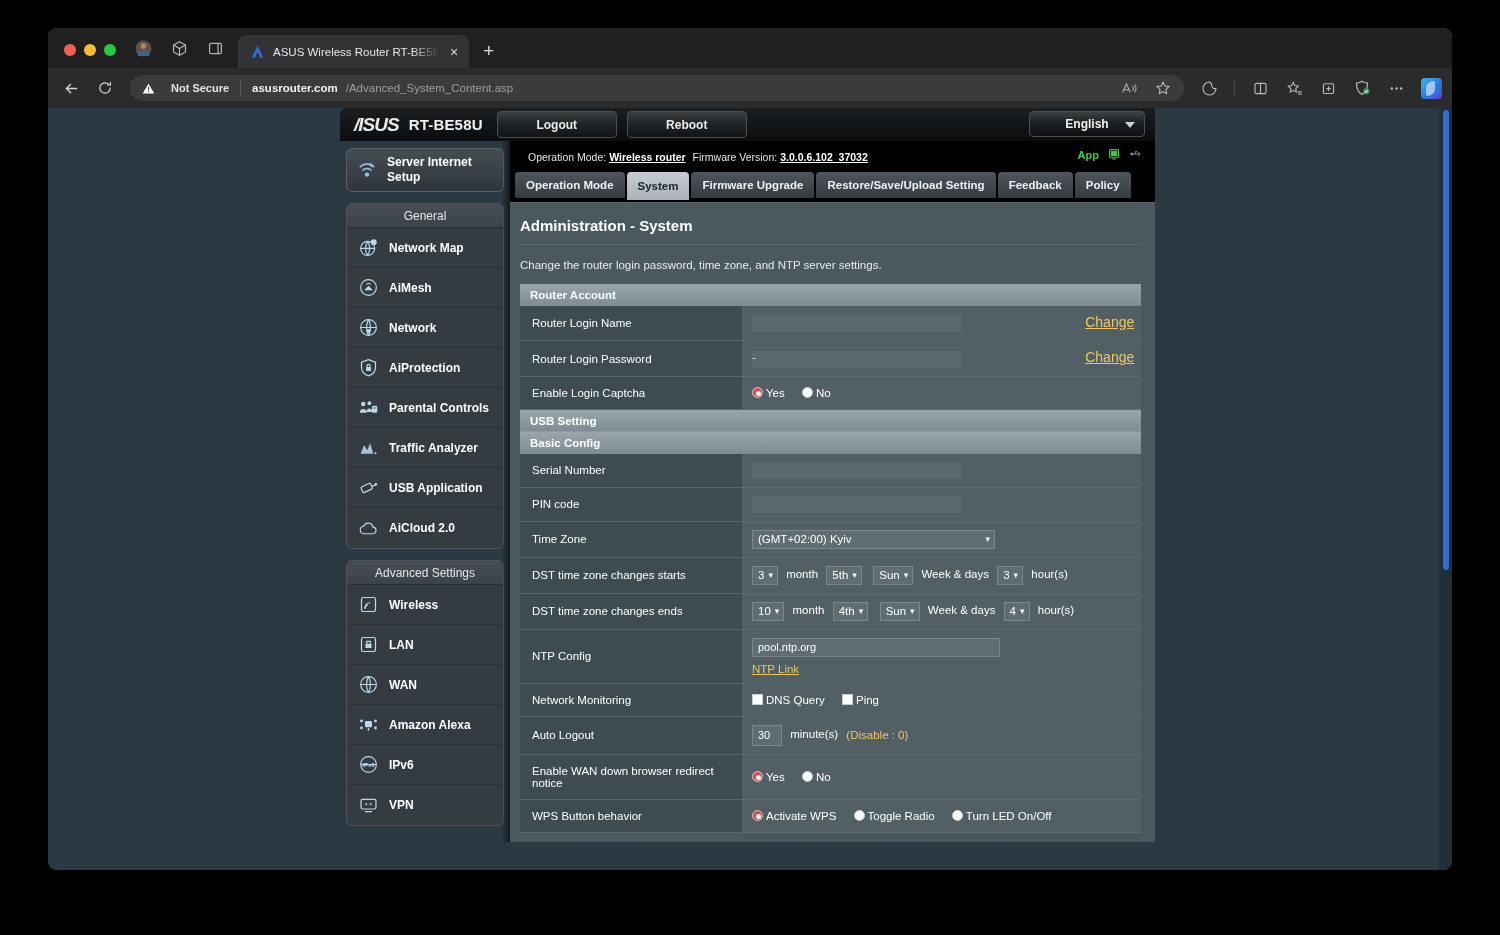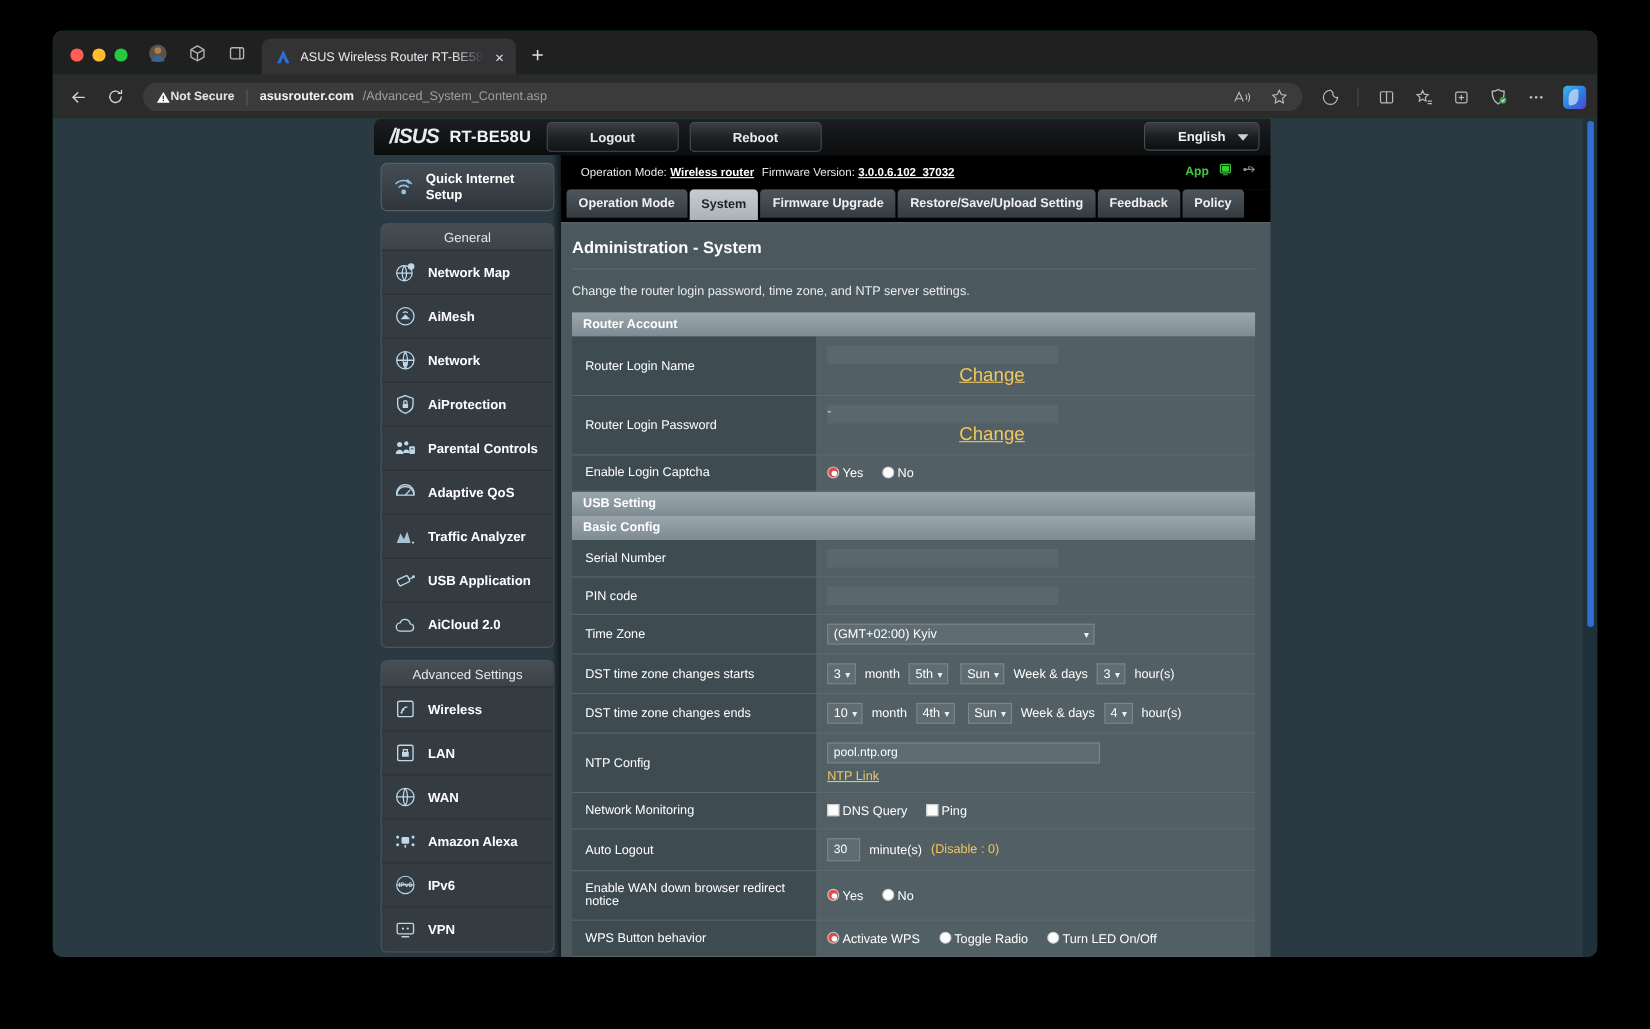--- a/index.html
+++ b/index.html
@@ -70,21 +70,21 @@
     display: flex; align-items: center; justify-content: center;
     color: #d6d6d6;
   }
   .omnibox {
     flex: 1; height: 26px; margin-left: 6px;
     background: #3b3b3b; border-radius: 13px;
     display: flex; align-items: center;
     padding: 0 12px; gap: 8px;
     font-size: 11.5px;
   }
-  .notsecure { display: flex; align-items: center; gap: 0; color: #e4e4e4; font-weight: 700; font-size: 11px; }
+  .notsecure { display: flex; align-items: center; gap: 16px; color: #e4e4e4; font-weight: 700; font-size: 11px; }
   .warn-tri { width: 13px; height: 13px; }
   .omni-sep { width: 1px; height: 15px; background: #5c5c5c; margin: 0 3px; }
   .url-host { color: #f2f2f2; font-weight: 700; }
   .url-path { color: #9e9e9e; }
   .omni-right { display: flex; align-items: center; gap: 16px; margin-left: auto; color: #cfcfcf; }
   .bar-icons { display: flex; align-items: center; gap: 16px; padding-left: 12px; color: #d4d4d4; }
   .bar-icons .sep { width: 1px; height: 17px; background: #4a4a4a; }
   .copilot {
     width: 21px; height: 21px; border-radius: 4px;
     background: linear-gradient(135deg,#3fb6e8 0%,#2a7de1 55%,#5b3fd9 100%);
@@ -140,21 +140,21 @@
   .hdr-btn {
     height: 27px; width: 120px; margin-left: 14px;
     background: linear-gradient(to bottom,#3a3f43 0%,#202426 48%,#111416 100%);
     border: 1px solid #4a4f53; border-radius: 4px;
     color: #eaeaea; font-size: 12px; font-weight: 700;
     display: flex; align-items: center; justify-content: center;
   }
   .hdr-btn.reboot { margin-left: 10px; }
   .lang-select {
     position: absolute; right: 10px; top: 3px;
-    width: 105px; height: 26px;
+    width: 116px; height: 26px;
     background: linear-gradient(to bottom,#3a3f43 0%,#1b1f21 50%,#0d0f10 100%);
     border: 1px solid #494e52; border-radius: 4px;
     display: flex; align-items: center; justify-content: center;
     color: #f0f0f0; font-size: 12px; font-weight: 700; text-align: right;
   }
   .lang-caret {
     position: absolute; right: 9px; top: 10px;
     border-left: 5px solid transparent; border-right: 5px solid transparent;
     border-top: 6px solid #cfcfcf;
   }
@@ -253,21 +253,21 @@
     border-bottom: 1px solid #586569;
     vertical-align: middle;
   }
   table.cfg td.val {
     background: #525f65;
     padding: 8px 0 8px 10px;
     border-bottom: 1px solid #5d6a70;
     color: #ffffff; font-size: 11.5px;
     vertical-align: middle;
   }
-  .chg-link { color: #f0c75e; text-decoration: underline; font-size: 17px; margin-left: 120px; }
+  .chg-link { color: #f0c75e; text-decoration: underline; font-size: 14px; margin-left: 120px; }
   .ntp-link { color: #f0c75e; text-decoration: underline; font-size: 11.5px; display: inline-block; margin-top: 6px; }
 
   .blank-input {
     display: inline-block; width: 210px; height: 17px;
     background: #5a676d; vertical-align: middle;
   }
   .blank-input.dash { color:#dfe3e4; font-size:11px; }
 
   .sel {
     display: inline-flex; align-items: center; justify-content: space-between;
@@ -459,21 +459,21 @@
         <div class="asus-left">
           <div class="qis">
             <span class="mi-icon">
               <svg width="22" height="22" viewBox="0 0 24 24" fill="none" stroke="#8fc4e8" stroke-width="1.6">
                   <path d="M4 9a11 11 0 0 1 16 0"></path>
                   <path d="M7 12.5a7 7 0 0 1 10 0"></path>
                   <circle cx="12" cy="17" r="1.6" fill="#8fc4e8"></circle>
                   <path d="M16 4l3 3-2 2-3-3z" fill="#8fc4e8" stroke="none"></path>
                 </svg>
             </span>
-            <span class="qis-label">Quick Internet Setup</span>
+            <span class="qis-label">Server Internet Setup</span>
           </div>
 
           <div class="menu-group">
             <div class="menu-head">General</div>
 
             <div class="menu-item">
               <span class="mi-icon">
                 <svg width="21" height="21" viewBox="0 0 24 24" fill="none" stroke="#bcd9ec" stroke-width="1.3">
                     <circle cx="11" cy="13" r="8"></circle>
                     <path d="M3 13h16M11 5c3 5 3 11 0 16M11 5c-3 5-3 11 0 16"></path>
@@ -523,30 +523,20 @@
                     <path d="M2 18c0-2.6 1.8-4.4 4-4.4s4 1.8 4 4.4z"></path>
                     <circle cx="13" cy="7" r="2.2"></circle>
                     <path d="M9.6 17c0-2.3 1.5-3.8 3.4-3.8s3.4 1.5 3.4 3.8z"></path>
                     <rect x="16" y="10" width="6" height="8" rx="1.4"></rect>
                     <rect x="17.6" y="12" width="2.8" height="1.2" fill="#4b585e"></rect>
                   </svg>
               </span>
               <span>Parental Controls</span>
             </div>
 
-            <div class="menu-item">
-              <span class="mi-icon">
-                <svg width="21" height="21" viewBox="0 0 24 24" fill="none" stroke="#bcd9ec" stroke-width="1.4">
-                    <path d="M3 15a9 9 0 0 1 18 0z" fill="none"></path>
-                    <path d="M3.2 15a9 9 0 1 1 17.6 0"></path>
-                    <line x1="12" y1="15" x2="17" y2="9.5"></line>
-                  </svg>
-              </span>
-              <span>Adaptive QoS</span>
-            </div>
 
             <div class="menu-item">
               <span class="mi-icon">
                 <svg width="21" height="21" viewBox="0 0 24 24" fill="#bcd9ec">
                     <path d="M3 19l4-10 3.5 6L14 7l3.5 12z" opacity=".85"></path>
                     <circle cx="20" cy="18.6" r="1.2"></circle>
                   </svg>
               </span>
               <span>Traffic Analyzer</span>
             </div>

